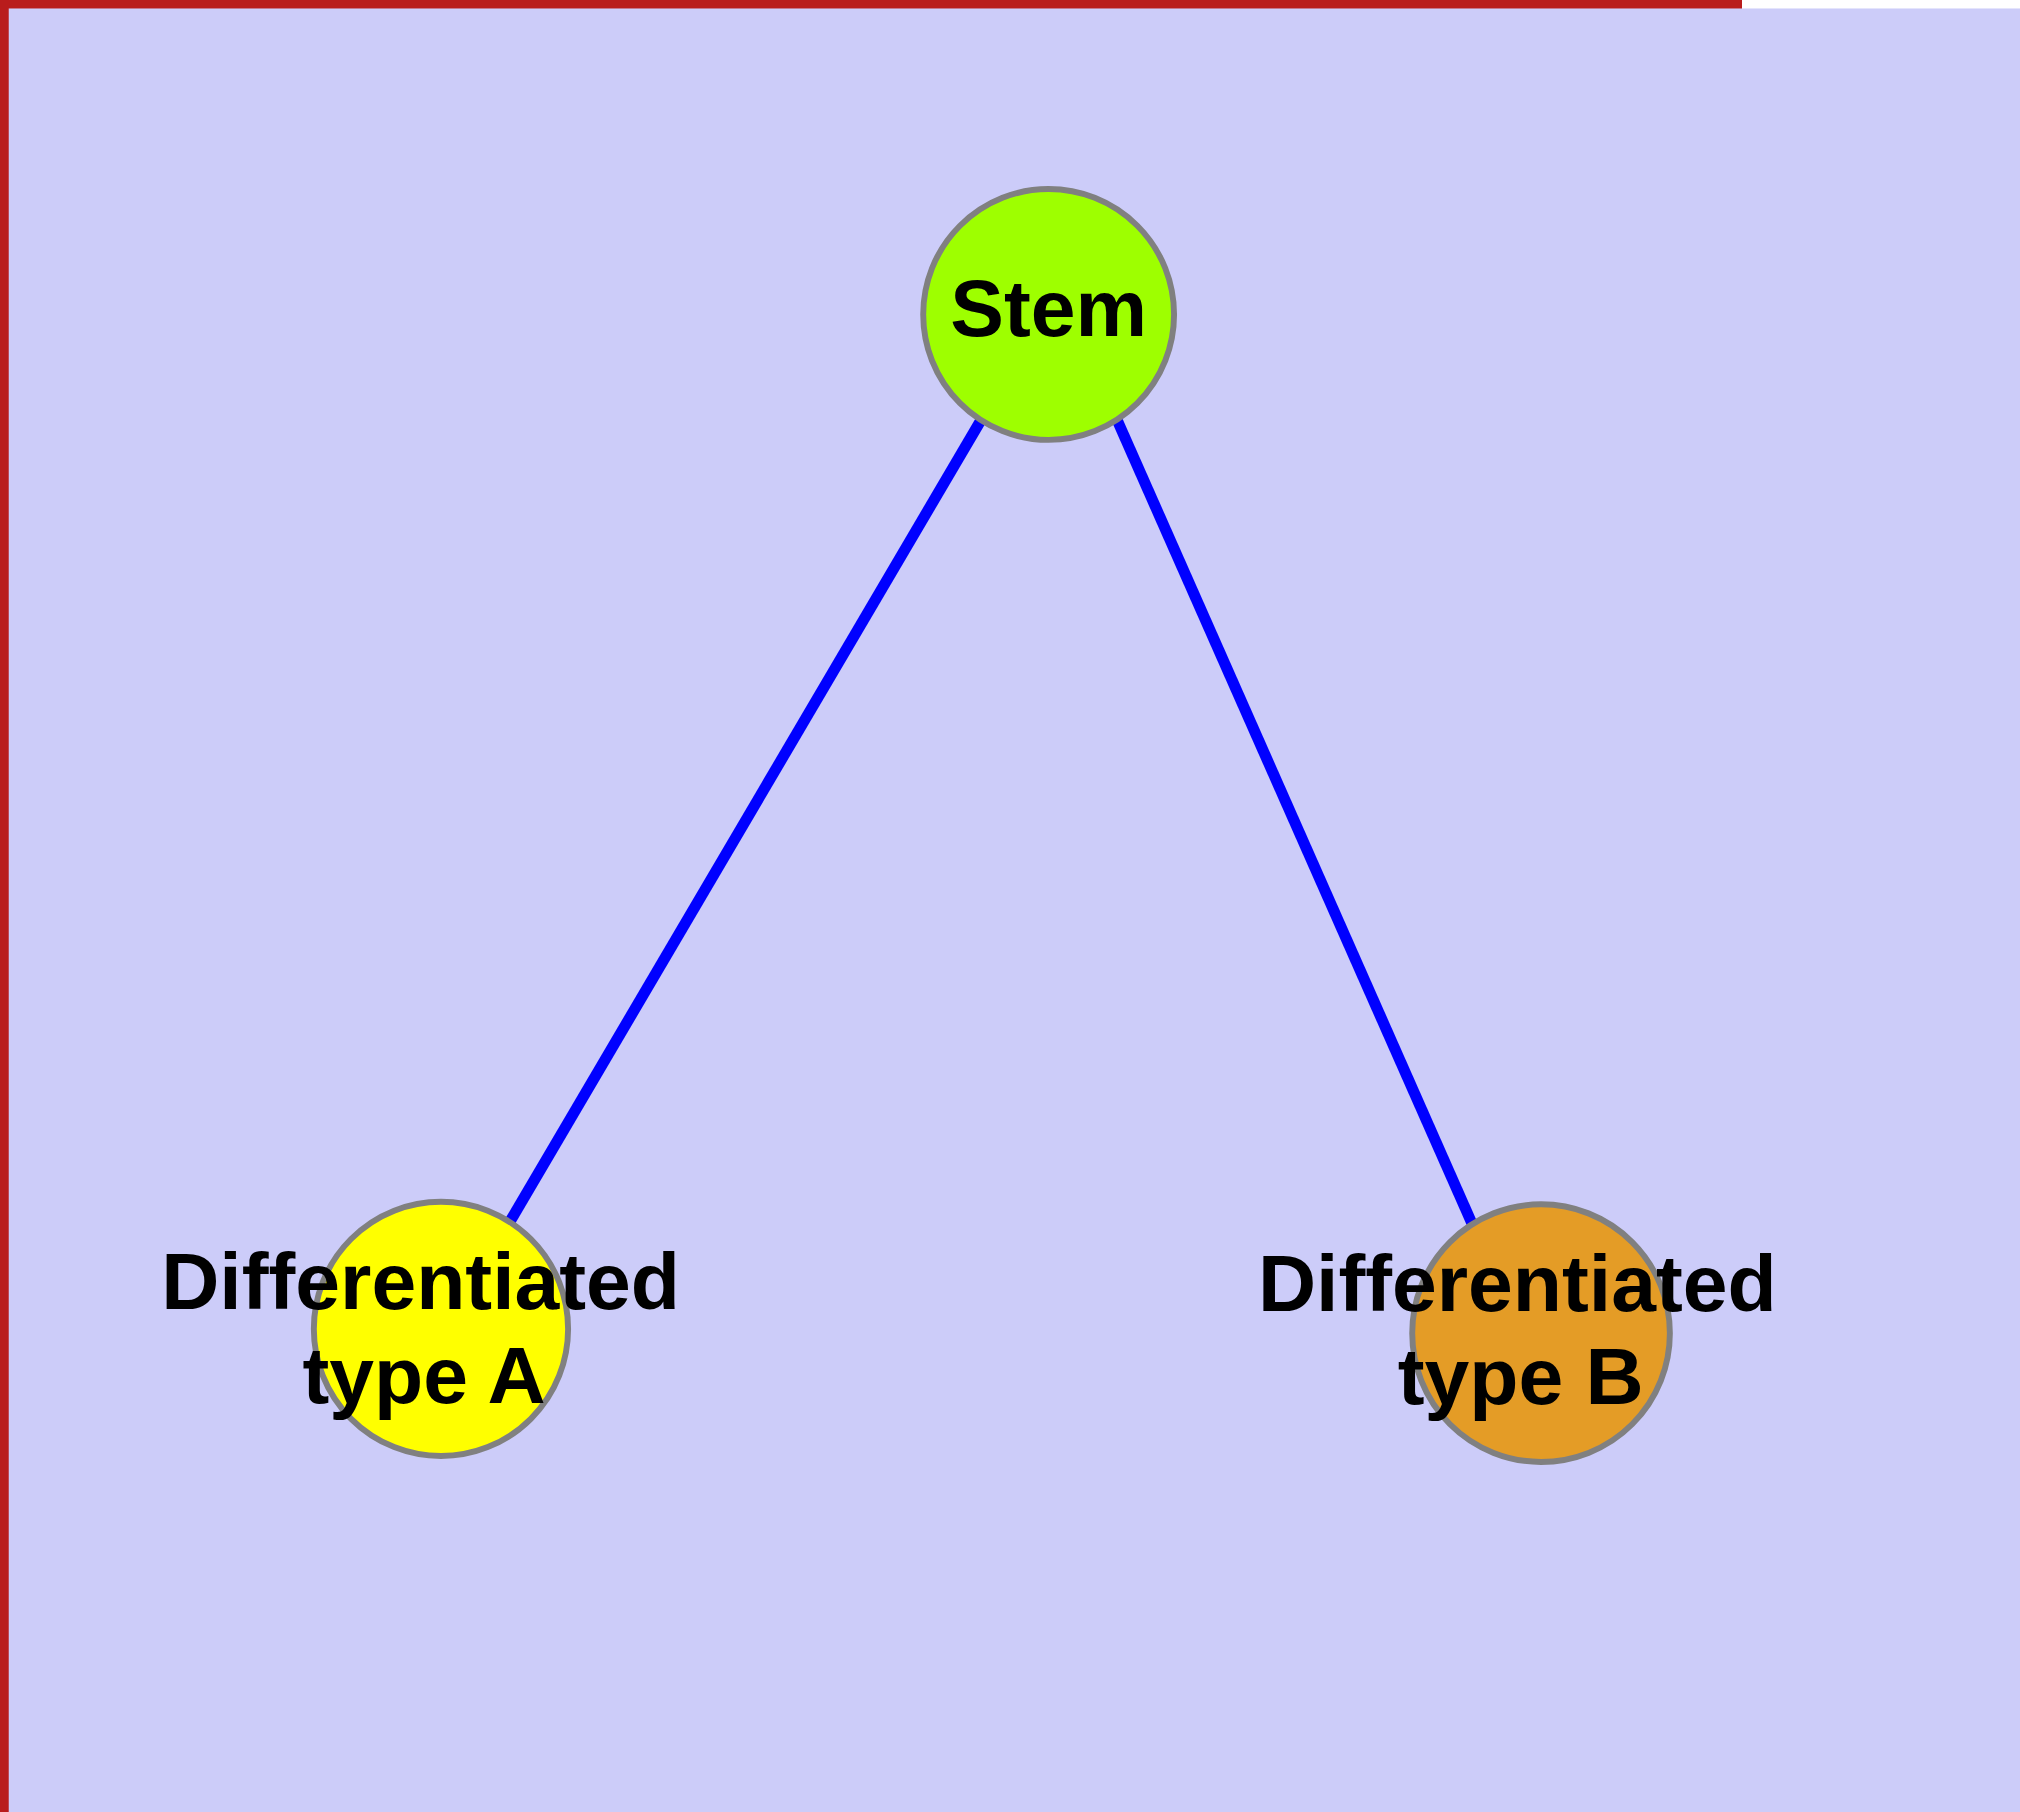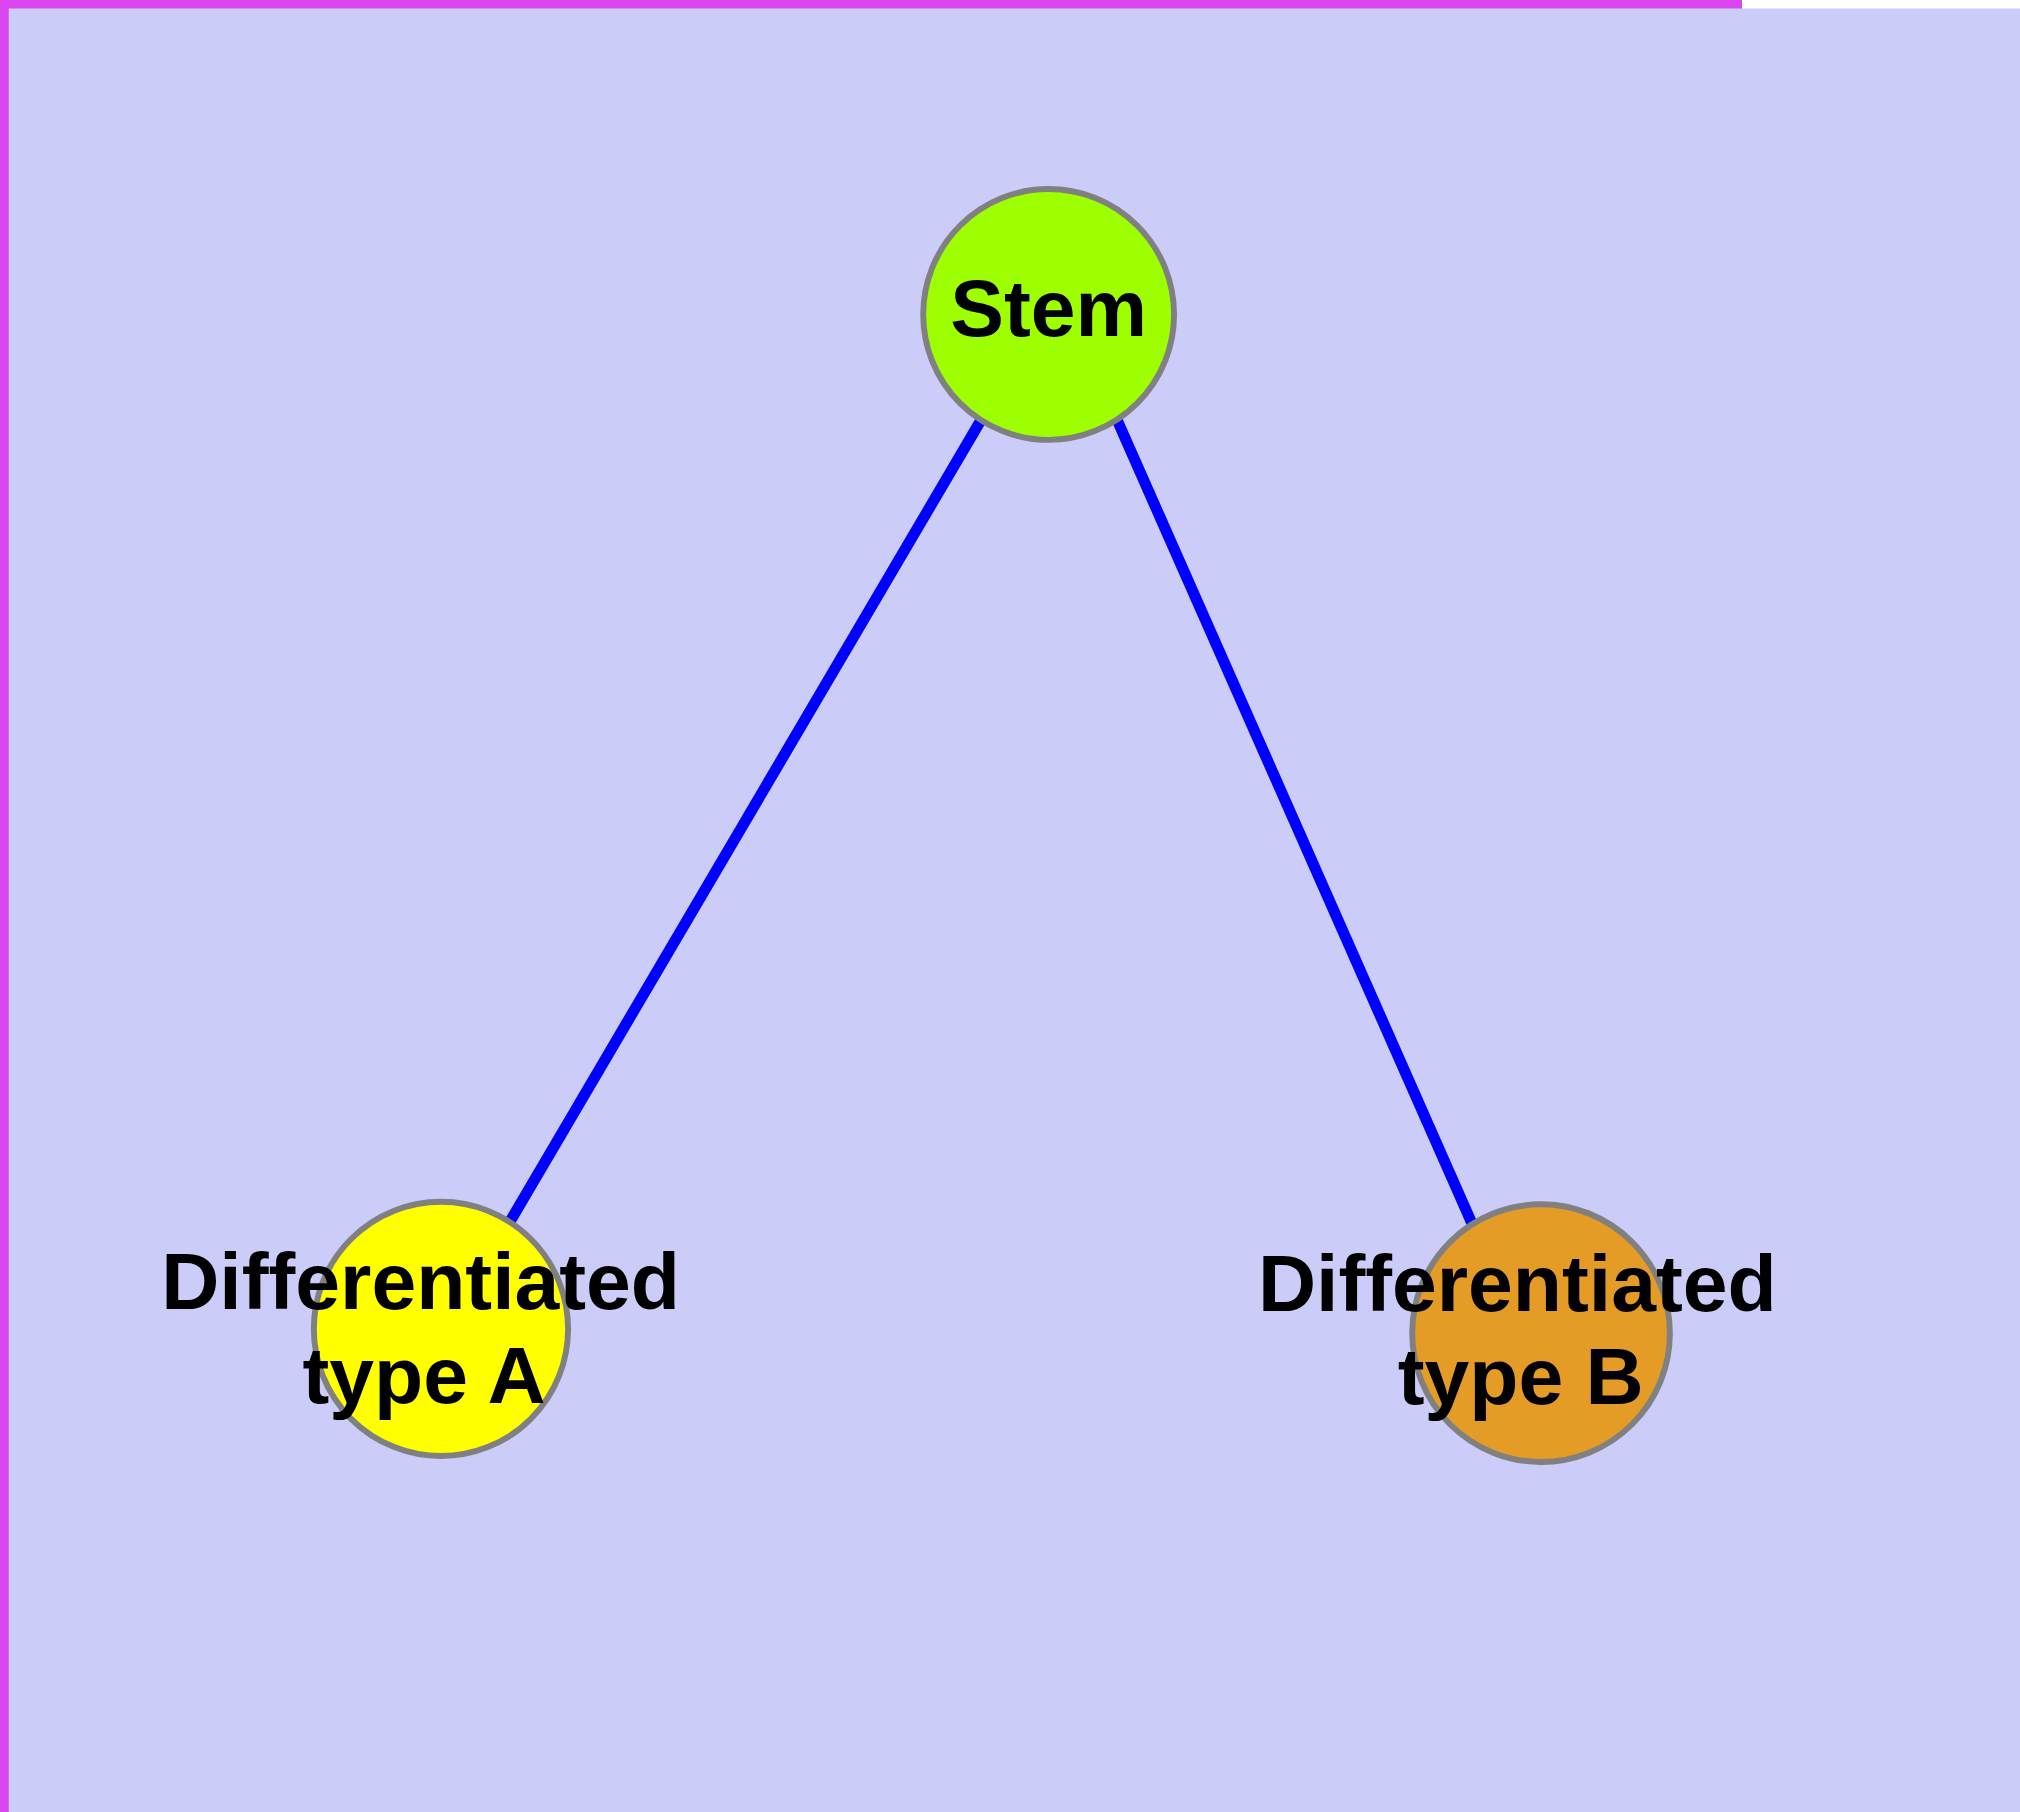--- a/index.html
+++ b/index.html
@@ -32,21 +32,21 @@
     font-weight: bold;
     fill: #000000;
     text-anchor: middle;
     dominant-baseline: middle;
     white-space: pre;
   }
 </style>
 </head>
 <body style="width: 2021px; height: 1812px;">
 
-<div id="canvas" style="width: 1742px; height: 1812px; background: #d946ef; text-align: right;">
+<div id="canvas" style="width: 1742px; height: 1812px; background: #b91c1c; text-align: right;">
   <svg id="graph-svg" viewBox="0 0 2384 2138" xmlns="http://www.w3.org/2000/svg" style="width: 2021px; height: 1812px;">
 
     <rect id="bg-rect" x="10" y="10" width="2374" height="2128" fill="#ccccf9"></rect>
 
     <g id="edges-layer">
       <line id="edge-stem-diffa" x1="1157" y1="496" x2="601" y2="1442" stroke="#0000ff" stroke-width="13" stroke-linecap="butt"></line>
       <line id="edge-stem-diffb" x1="1318" y1="496" x2="1738" y2="1447" stroke="#0000ff" stroke-width="13" stroke-linecap="butt"></line>
     </g>
 
     <g id="nodes-layer">

